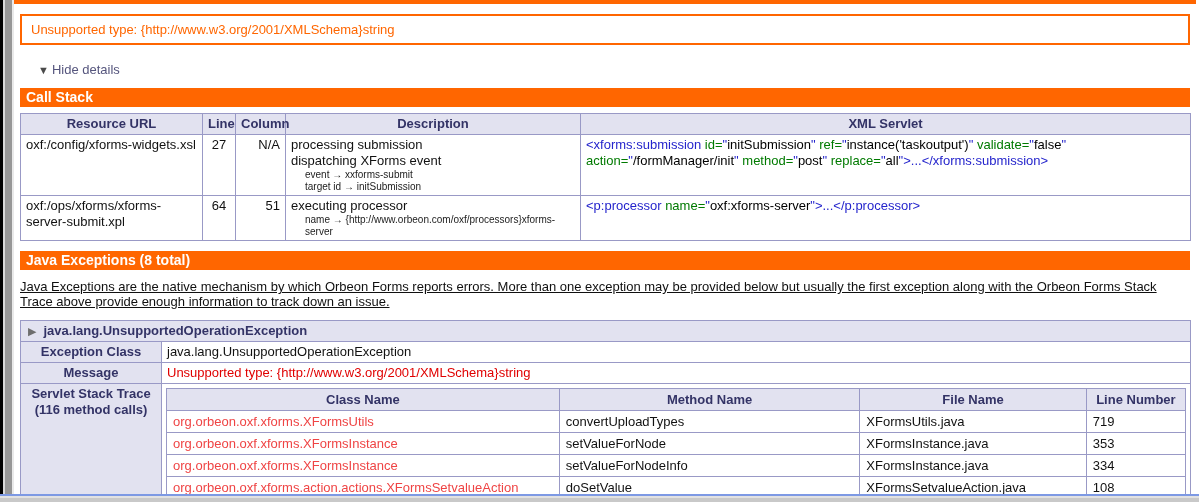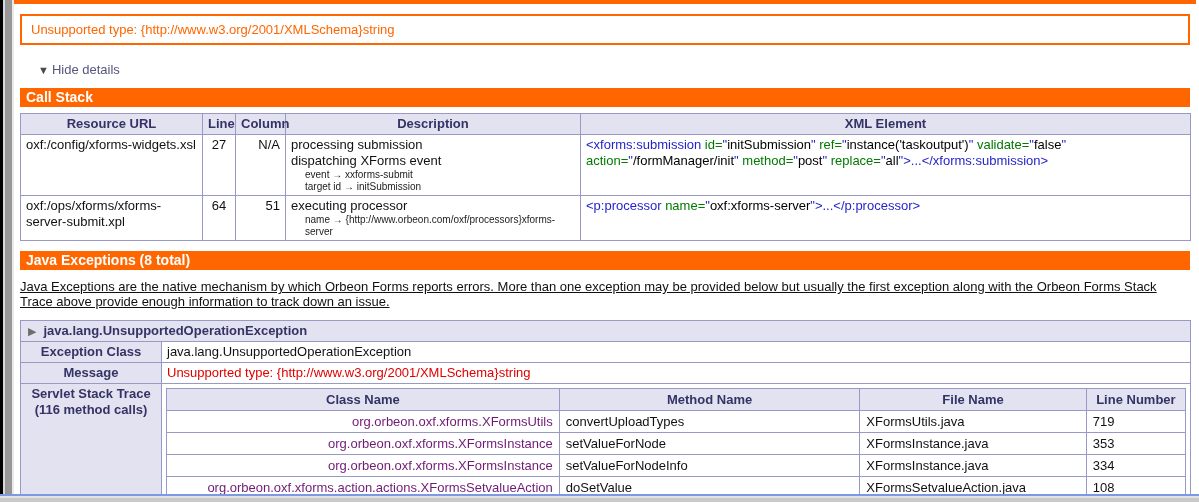--- a/index.html
+++ b/index.html
@@ -56,21 +56,21 @@
   .intro { margin: 9px 9px 0 6px; line-height: 15px; color: #101010; width: 1170px; text-decoration: underline; }
 
   .exc-table { margin: 11px 9px 0 6px; width: 1170px; table-layout: fixed; }
   .exc-toggle-cell { text-align: left !important; padding-left: 7px !important; }
   .exc-toggle-cell .tri { color: #6e6e6e; font-size: 11px; margin-right: 7px; font-weight: normal; }
   .msg-red { color: #e00000; }
   .stack-label-cell { text-align: center; }
   .nested-wrap { padding: 0 !important; vertical-align: top; }
   .nested-table { margin: 4px; width: calc(100% - 8px); table-layout: fixed; }
   .nested-table th, .nested-table td { border: 1px solid #9999c6; padding: 3px 6px; line-height: 15px; }
-  .green { color: #701a75; text-align: right; }
+  .green { color: #ef4444; }
 </style>
 </head>
 <body>
 
 <div class="top-strip"></div>
 <div class="frame-left"></div>
 <div class="frame-bottom"></div>
 
 <div class="content">
 
@@ -93,21 +93,21 @@
         <col style="width:50px">
         <col style="width:295px">
         <col style="width:610px">
     </colgroup>
     <tbody>
         <tr>
       <th class="lav">Resource URL</th>
       <th class="lav">Line</th>
       <th class="lav">Column</th>
       <th class="lav">Description</th>
-      <th class="lav">XML Element</th>
+      <th class="lav">XML Servlet</th>
     </tr>
     <tr>
       <td class="wrapword">oxf:/config/xforms-widgets.xsl</td>
       <td class="num-center">27</td>
       <td class="num-right">N/A</td>
       <td>
         <div class="desc-main">processing submission</div>
         <div class="desc-main">dispatching XForms event</div>
         <div class="desc-sub">event → xxforms-submit</div>
         <div class="desc-sub">target id → initSubmission</div>

